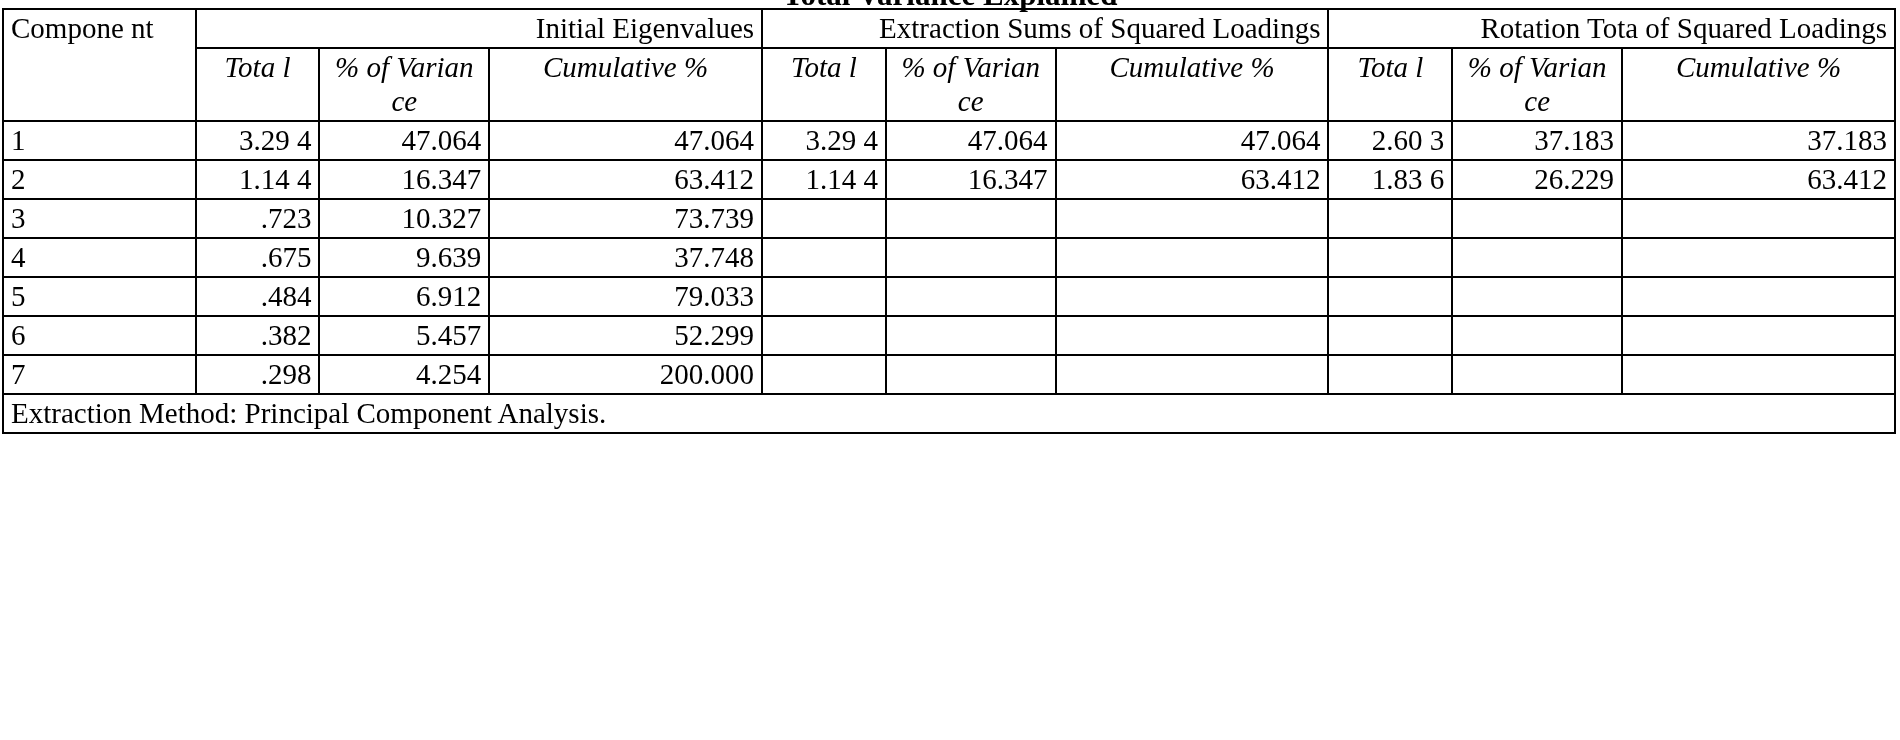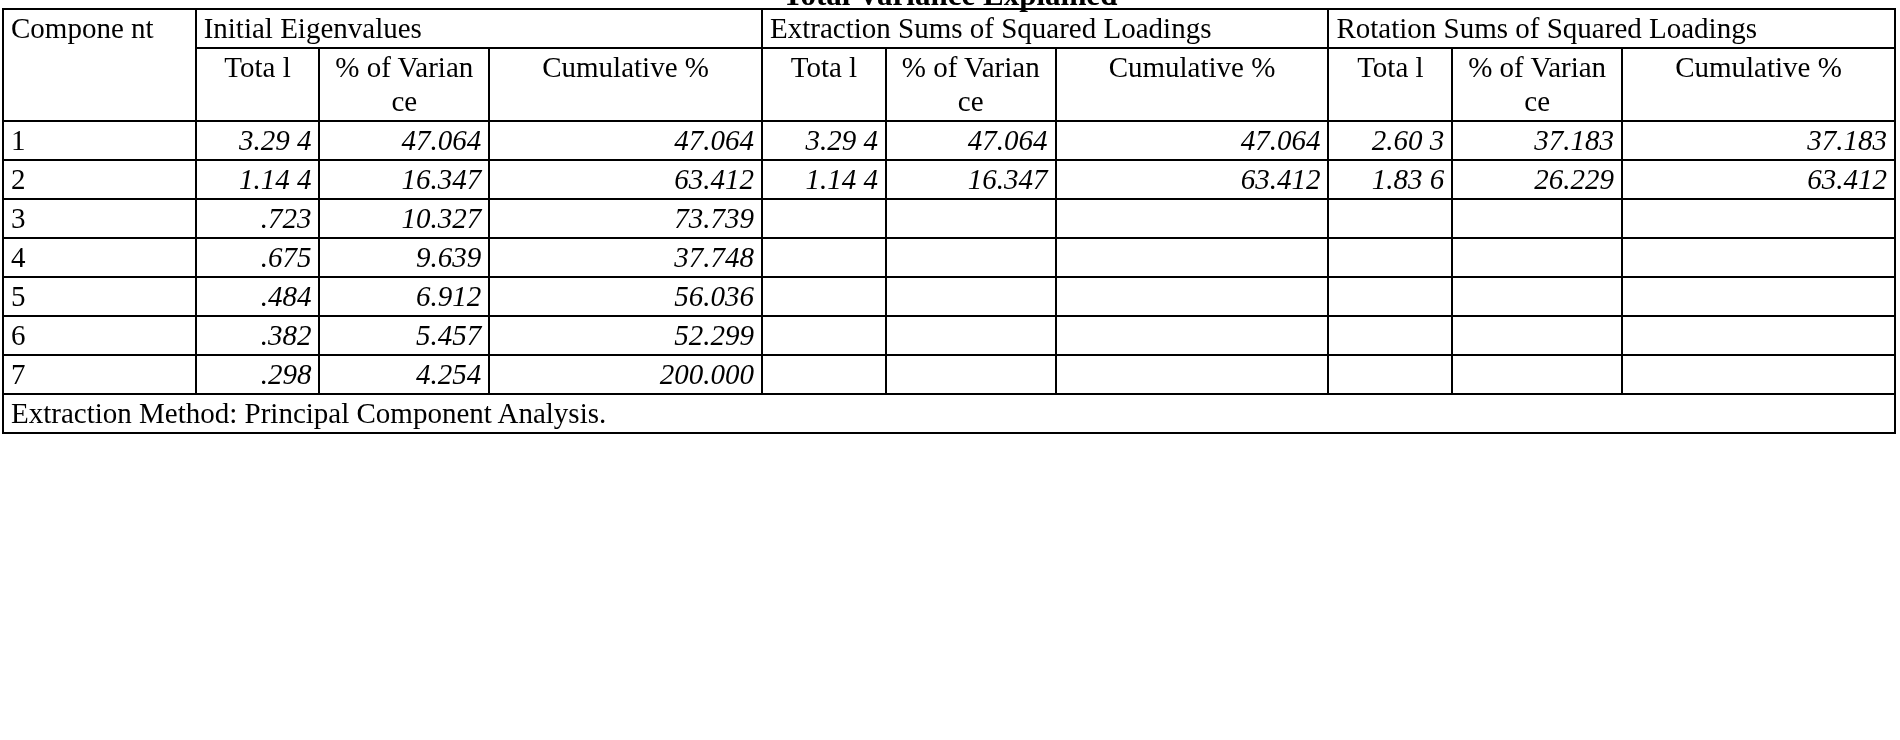--- a/index.html
+++ b/index.html
@@ -45,35 +45,35 @@
   table.variance td,
   table.variance th {
     border: 2px solid #000000;
     padding: 1px 7px 2px 7px;
     vertical-align: top;
     font-weight: normal;
     font-size: 29px;
     line-height: 34px;
   }
   .hdr-center {
-    text-align: left;
+    text-align: right;
     vertical-align: middle;
   }
   .hdr-comp {
     text-align: left;
     vertical-align: middle;
   }
   .sub {
     text-align: center;
     vertical-align: top;
+    font-style: italic;
   }
   .num {
     text-align: right;
     vertical-align: top;
-    font-style: italic;
   }
   .lbl {
     text-align: left;
     vertical-align: top;
   }
   .blank {
     text-align: right;
   }
   .footer-cell {
     text-align: left;
@@ -107,21 +107,21 @@
         <col class="c-cum">
       <col class="c-total">
         <col class="c-pct">
         <col class="c-cum">
     </colgroup>
     <thead>
       <tr>
         <th class="hdr-comp" rowspan="2">Compone nt</th>
         <th class="hdr-center" colspan="3">Initial Eigenvalues</th>
         <th class="hdr-center" colspan="3">Extraction Sums of Squared Loadings</th>
-        <th class="hdr-center" colspan="3">Rotation Sums of Squared Loadings</th>
+        <th class="hdr-center" colspan="3">Rotation Tota of Squared Loadings</th>
       </tr>
       <tr>
         <th class="sub">Tota l</th>
         <th class="sub">% of Varian ce</th>
         <th class="sub">Cumulative %</th>
         <th class="sub">Tota l</th>
         <th class="sub">% of Varian ce</th>
         <th class="sub">Cumulative %</th>
         <th class="sub">Tota l</th>
         <th class="sub">% of Varian ce</th>
@@ -174,21 +174,21 @@
         <td class="blank"></td>
         <td class="blank"></td>
         <td class="blank"></td>
         <td class="blank"></td>
         <td class="blank"></td>
       </tr>
       <tr>
         <td class="lbl">5</td>
         <td class="num">.484</td>
         <td class="num">6.912</td>
-        <td class="num">56.036</td>
+        <td class="num">79.033</td>
         <td class="blank"></td>
         <td class="blank"></td>
         <td class="blank"></td>
         <td class="blank"></td>
         <td class="blank"></td>
         <td class="blank"></td>
       </tr>
       <tr>
         <td class="lbl">6</td>
         <td class="num">.382</td>

